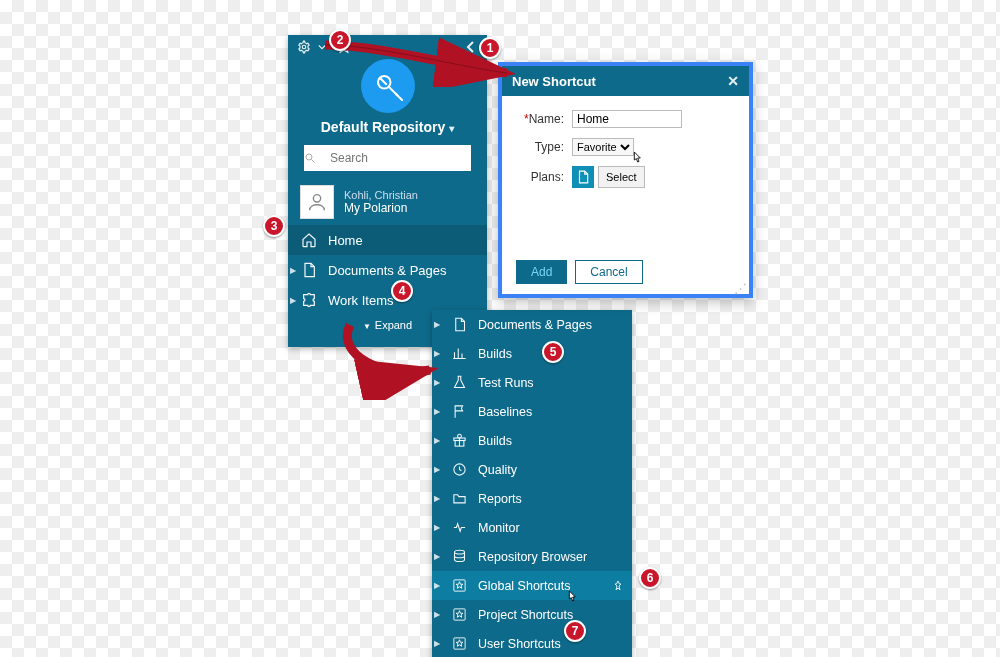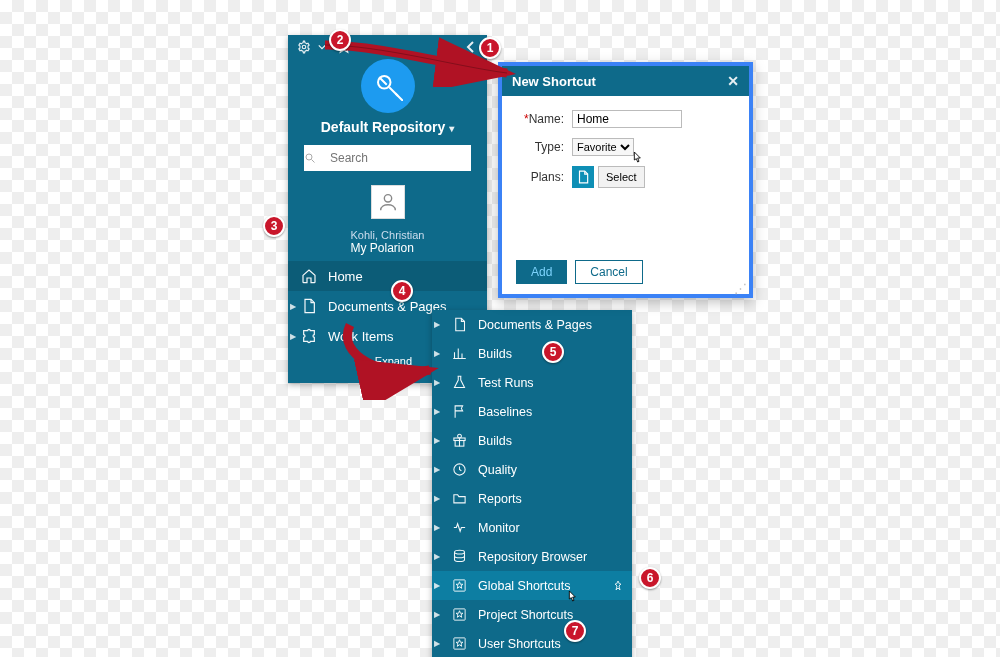--- a/index.html
+++ b/index.html
@@ -48,21 +48,20 @@
     font-size: 12px; padding: 0 8px 0 26px;
     color: #555;
   }
   .search-wrap { position: relative; }
   .search-icon { position:absolute; left:16px; top:50%; transform:translateY(-50%); color:#aaa; font-size:12px;}
   .userblock {
     display:flex; gap:10px;
     padding: 6px 12px;
     align-items:center;
     background:#0e6a8a;
-    flex-direction:column;
   }
   .userblock .usericon {
     width:34px; height:34px; background:#fff; border:1px solid #ddd;
     display:flex; align-items:center; justify-content:center;
   }
   .userblock .u-name { font-size:11px; color:#cde;}
   .userblock .u-label { font-size:12px; font-weight:400;}
   .nav-item {
     display:flex; align-items:center; gap:10px;
     padding: 7px 12px;

